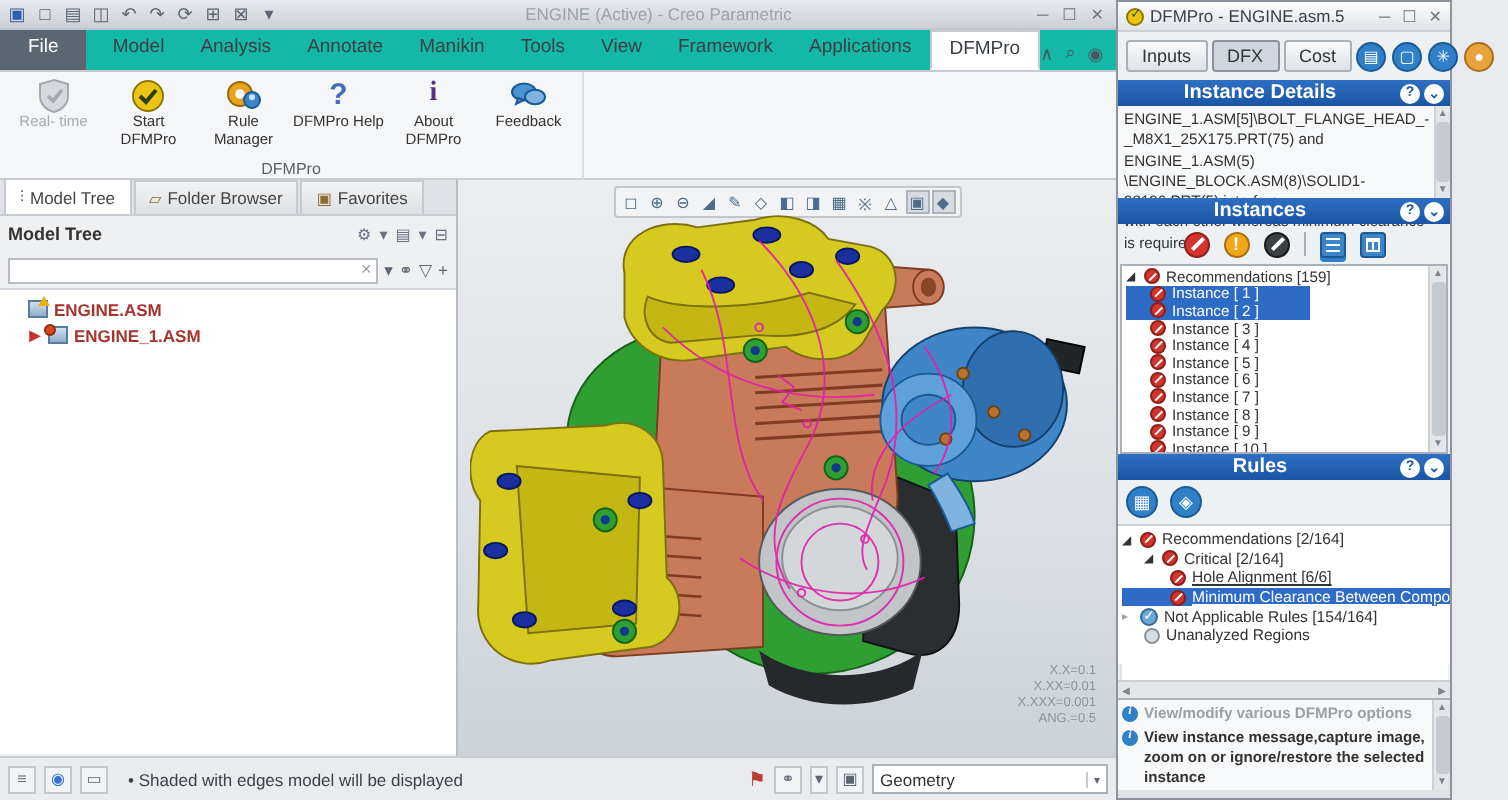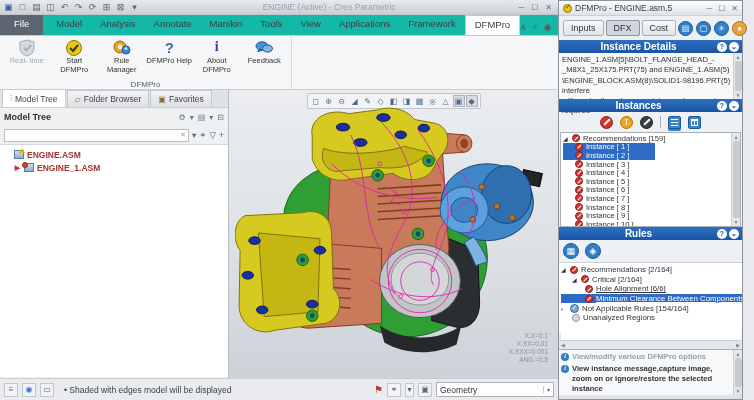--- a/index.html
+++ b/index.html
@@ -97,21 +97,21 @@
     font-size:8px; color:#5d6672; display:flex; align-items:center; justify-content:center; }
   .sb-msg { font-size:8.5px; color:#3d424a; margin-left:6px; }
   .sb-right { margin-left:auto; display:flex; align-items:center; gap:4px; }
   .flag { color:#bb3b2e; font-size:10px; }
   .sb-select { width:118px; height:15px; background:#fff; border:1px solid #aab0b8;
     display:flex; align-items:center; font-size:8.5px; color:#333; padding:0 3px; }
   .sb-select .car { margin-left:auto; font-size:6px; color:#5d6672;
     border-left:1px solid #c6cad0; padding-left:3px; }
 
   
-  .dfm-panel { position:absolute; left:558px; top:0; width:185px; height:400px;
+  .dfm-panel { position:absolute; left:558px; top:0; width:168px; height:400px;
     background:#eef1f4; border:1px solid #8d939c; display:flex; flex-direction:column; }
   .dfm-titlebar { height:15px; background:linear-gradient(#fdfdfe,#dfe3e8);
     border-bottom:1px solid #cdd1d7; display:flex; align-items:center; padding:0 4px; gap:3px; }
   .dfm-appicon { width:9px; height:9px; border-radius:50%; background:#e9c411;
     border:1px solid #8f7708; flex:none; position:relative; }
   .dfm-appicon::after { content:"✓"; position:absolute; left:1px; top:-2px; font-size:7px; color:#2c5e14; }
   .dfm-title { font-size:8.5px; color:#3a3f46; }
   .dfm-ctrl { margin-left:auto; display:flex; gap:6px; font-size:8px; color:#6d737b; }
   .dfm-tabs { height:24px; display:flex; align-items:center; padding:0 4px; gap:2px; }
   .dtab { height:16px; padding:3px 7px; font-size:9px; color:#333; display:flex; align-items:center;
@@ -223,22 +223,22 @@
     </div>
 
     <div class="tabs-row">
       <span class="rtab file">File</span>
       <span class="rtab">Model</span>
       <span class="rtab">Analysis</span>
       <span class="rtab">Annotate</span>
       <span class="rtab">Manikin</span>
       <span class="rtab">Tools</span>
       <span class="rtab">View</span>
+      <span class="rtab">Framework</span>
       <span class="rtab">Applications</span>
-      <span class="rtab">Framework</span>
       <span class="rtab active">DFMPro</span>
       <span class="tabs-right">
         <span class="ticon">∧</span>
         <span class="ticon">⌕</span>
         <span class="ticon">◉</span>
         <span class="help-circ">?</span>
       </span>
     </div>
 
     <div class="ribbon">

